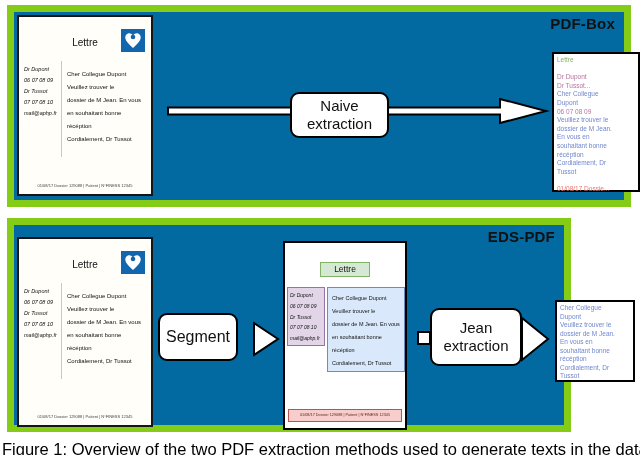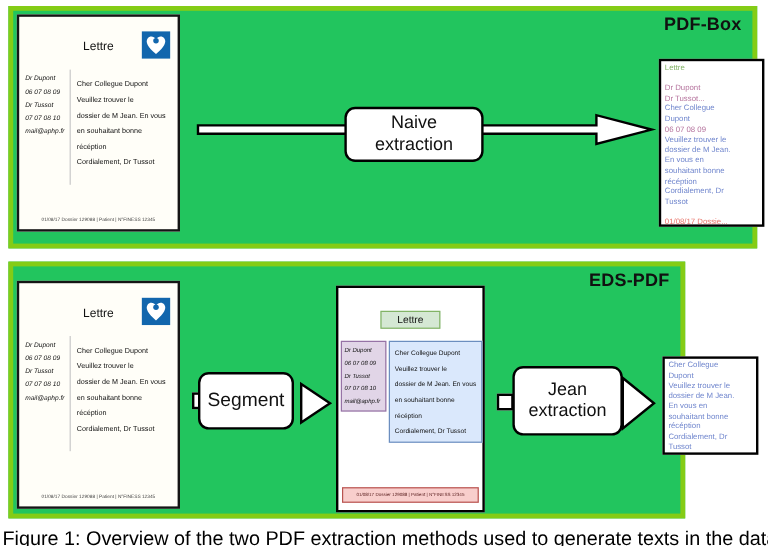--- a/index.html
+++ b/index.html
@@ -1,19 +1,19 @@
 <!DOCTYPE html>
 <html><head>
 <meta charset="utf-8">
 <style>
   * { box-sizing: border-box; margin: 0; padding: 0; }
   html, body { width: 640px; height: 455px; overflow: hidden; background: #fff;
     font-family: "Liberation Sans", sans-serif; color: #111; position: relative; }
 
-  .panel { position: absolute; border: 4px solid #84cc16; background: #22c55e; }
+  .panel { position: absolute; border: 7px solid #84cc16; background: #0369a1; }
   #panel-a { left: 7px; top: 5px;  width: 624px; height: 202px; }
   #panel-b { left: 7px; top: 218px; width: 564px; height: 214px; }
   .panel-title { position: absolute; top: 3px; right: 9px; font-weight: bold; font-size: 15px; letter-spacing: .2px; }
 
   
   .letter { position: absolute; border: 2px solid #151515; background: #fffef8; }
   #letter-a { left: 3px; top: 3px;  width: 136px; height: 181px; }
   #letter-b { left: 3px; top: 12px; width: 136px; height: 190px; }
   .letter-title { position: absolute; top: 20px; left: 0; width: 100%; text-align: center; font-size: 10px; }
   .letter-logo { position: absolute; top: 12px; right: 6px; width: 24px; height: 23px; }
@@ -31,22 +31,22 @@
   #out-b { left: 541px; top: 75px; width: 80px; height: 82px; }
   #out-b .tline { line-height: 8.5px; min-height: 8.5px; }
 
   
   .arrow-svg { position: absolute; overflow: visible; }
   #naive-arrow { left: 146px; top: 85px; width: 392px; height: 36px; }
   .arrow-box { position: absolute; border: 2px solid #000; border-radius: 9px; background: #fff;
     display: flex; flex-direction: column; align-items: center; justify-content: center;
     text-align: center; font-size: 15px; }
   .arrow-box .tline { line-height: 18px; }
-  #naive-box { left: 276px; top: 80px; width: 116px; height: 46px; }
-  #seg-box   { left: 154px; top: 88px; width: 80px;  height: 48px; font-size: 16px; }
+  #naive-box { left: 276px; top: 80px; width: 99px; height: 46px; }
+  #seg-box   { left: 144px; top: 88px; width: 80px;  height: 48px; font-size: 16px; }
   #body-box  { left: 416px; top: 83px; width: 92px;  height: 58px; }
   .tail { position: absolute; border: 2px solid #000; background: #fff; }
   #seg-tail  { left: 149px; top: 105px; width: 14px; height: 14px; }
   #body-tail { left: 403px; top: 106px; width: 14px; height: 14px; }
   #seg-head  { left: 238px; top: 96px;  width: 28px; height: 36px; }
   #body-head { left: 506px; top: 91px;  width: 30px; height: 46px; }
 
   
   #segdoc { left: 269px; top: 16px; width: 124px; height: 189px; border: 2px solid #000; background: #fff; position: absolute; }
   .segbox { position: absolute; }

